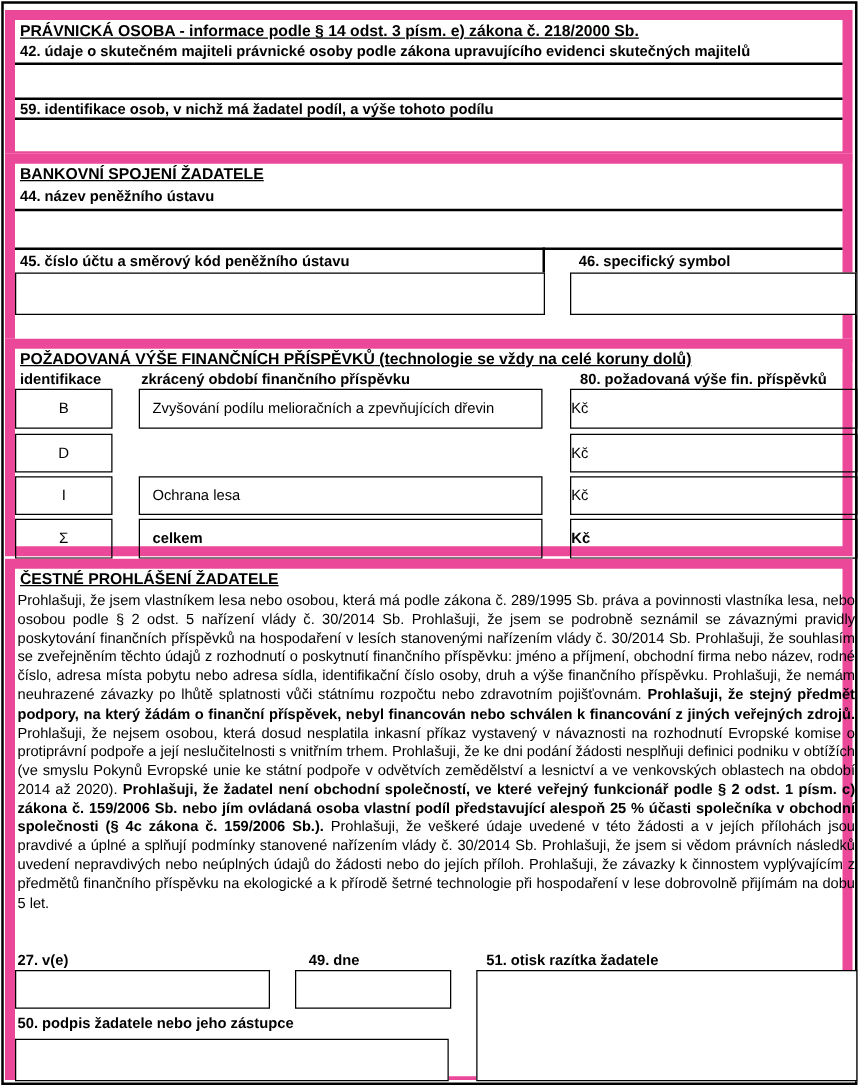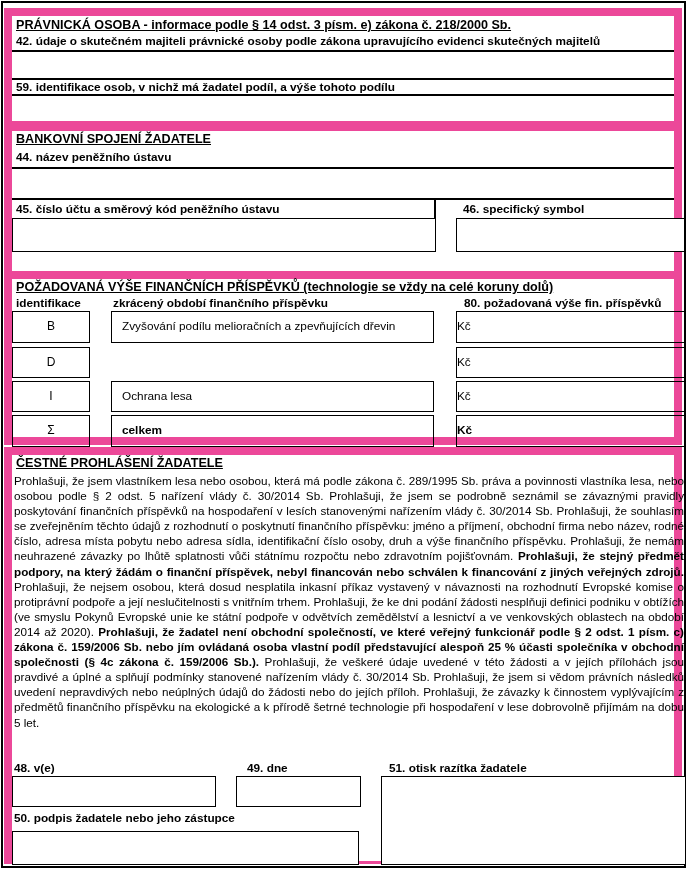--- a/index.html
+++ b/index.html
@@ -88,21 +88,21 @@
     <div class="idbox" style="top:136px">Σ</div>
     <div class="namebox bold" style="top:136px">celkem</div>
     <div class="kcbox bold" style="top:136px"><span>Kč</span></div>
   </section>
 
   <section class="sec" id="s4">
     <div class="hdr" style="top:1px">ČESTNÉ PROHLÁŠENÍ ŽADATELE</div>
     <div class="para">
       <span>Prohlašuji, že jsem vlastníkem lesa nebo osobou, která má podle zákona č. 289/1995 Sb. práva a povinnosti vlastníka lesa, nebo osobou podle § 2 odst. 5 nařízení vlády č. 30/2014 Sb. Prohlašuji, že jsem se podrobně seznámil se závaznými pravidly poskytování finančních příspěvků na hospodaření v lesích stanovenými nařízením vlády č. 30/2014 Sb. Prohlašuji, že souhlasím se zveřejněním těchto údajů z rozhodnutí o poskytnutí finančního příspěvku: jméno a příjmení, obchodní firma nebo název, rodné číslo, adresa místa pobytu nebo adresa sídla, identifikační číslo osoby, druh a výše finančního příspěvku. Prohlašuji, že nemám neuhrazené závazky po lhůtě splatnosti vůči státnímu rozpočtu nebo zdravotním pojišťovnám. </span><b>Prohlašuji, že stejný předmět podpory, na který žádám o finanční příspěvek, nebyl financován nebo schválen k financování z jiných veřejných zdrojů.</b><span> Prohlašuji, že nejsem osobou, která dosud nesplatila inkasní příkaz vystavený v návaznosti na rozhodnutí Evropské komise o protiprávní podpoře a její neslučitelnosti s vnitřním trhem. Prohlašuji, že ke dni podání žádosti nesplňuji definici podniku v obtížích (ve smyslu Pokynů Evropské unie ke státní podpoře v odvětvích zemědělství a lesnictví a ve venkovských oblastech na období 2014 až 2020). </span><b>Prohlašuji, že žadatel není obchodní společností, ve které veřejný funkcionář podle § 2 odst. 1 písm. c) zákona č. 159/2006 Sb. nebo jím ovládaná osoba vlastní podíl představující alespoň 25 % účasti společníka v obchodní společnosti (§ 4c zákona č. 159/2006 Sb.).</b><span> Prohlašuji, že veškeré údaje uvedené v této žádosti a v jejích přílohách jsou pravdivé a úplné a splňují podmínky stanovené nařízením vlády č. 30/2014 Sb. Prohlašuji, že jsem si vědom právních následků uvedení nepravdivých nebo neúplných údajů do žádosti nebo do jejích příloh. Prohlašuji, že závazky k činnostem vyplývajícím z předmětů finančního příspěvku na ekologické a k přírodě šetrné technologie při hospodaření v lese dobrovolně přijímám na dobu 5 let.</span>
     </div>
-    <div class="lbl" style="left:2px; top:306px">48. v(e)</div>
+    <div class="lbl" style="left:2px; top:306px">27. v(e)</div>
     <div class="lbl" style="left:235px; top:306px">49. dne</div>
     <div class="lbl" style="left:377px; top:306px">51. otisk razítka žadatele</div>
     <div class="box" style="left:0; top:321px; width:204px; height:31px"></div>
     <div class="box" style="left:224px; top:321px; width:125px; height:31px"></div>
     <div class="box" style="left:369px; top:321px; width:305px; height:89px"></div>
     <div class="lbl" style="left:2px; top:356px">50. podpis žadatele nebo jeho zástupce</div>
     <div class="box" style="left:0; top:376px; width:347px; height:34px"></div>
   </section>
 </div>
 

